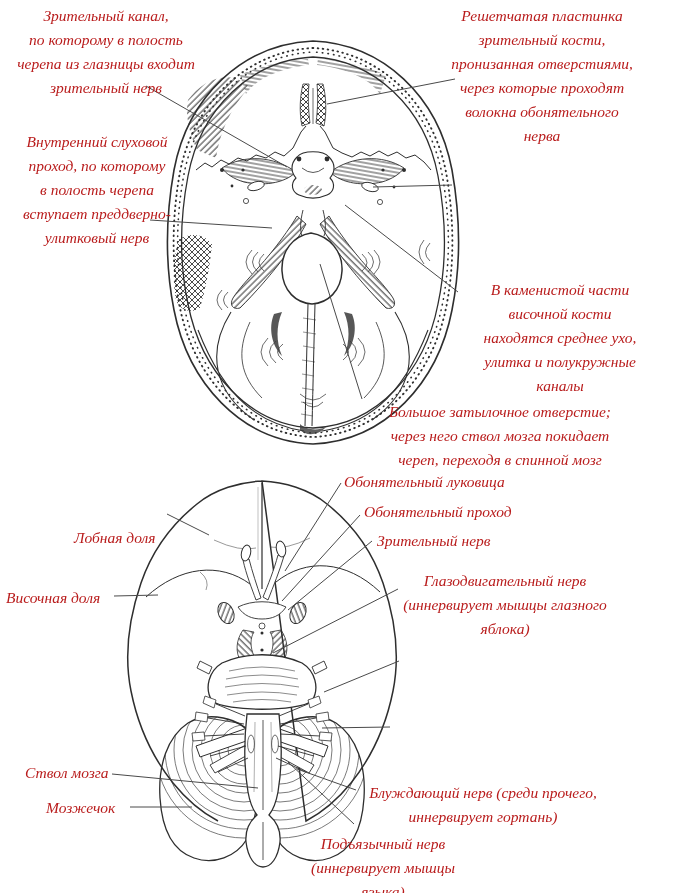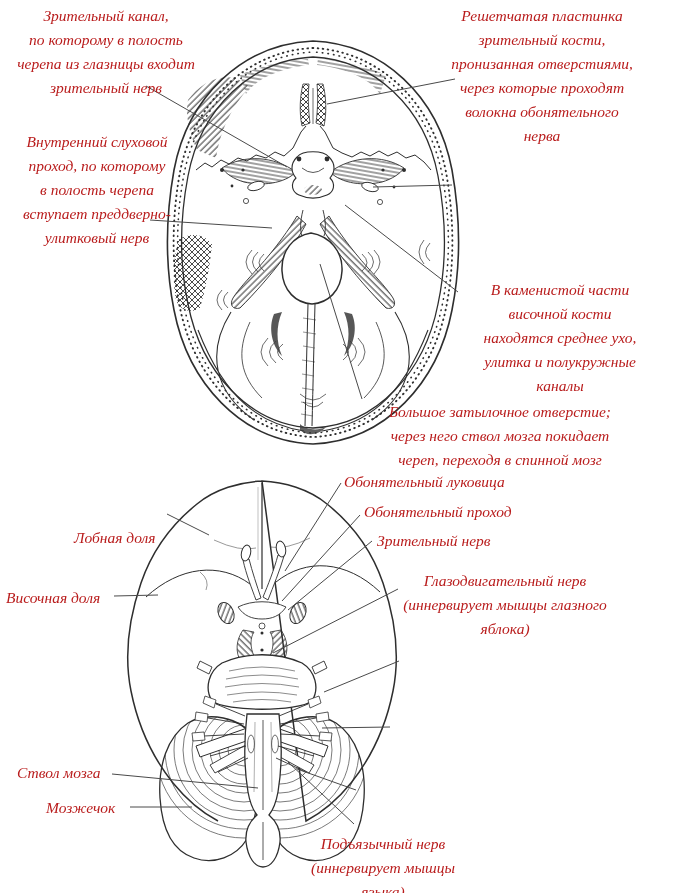--- a/index.html
+++ b/index.html
@@ -216,22 +216,24 @@
   <div class="lbl c" style="left:352px;top:400px;width:296px;">Большое затылочное отверстие;
 через него ствол мозга покидает
 череп, переходя в спинной мозг</div>
 
   <div class="lbl" style="left:344px;top:470px;">Обонятельный луковица</div>
   <div class="lbl" style="left:364px;top:500px;">Обонятельный проход</div>
   <div class="lbl" style="left:377px;top:529px;">Зрительный нерв</div>
   <div class="lbl c" style="left:383px;top:556px;width:244px;margin-top:13px;">Глазодвигательный нерв
 (иннервирует мышцы глазного
 яблока)</div>
+  <div class="lbl c" style="left:352px;top:781px;width:262px;">Блуждающий нерв (среди прочего,
+иннервирует гортань)</div>
   <div class="lbl c" style="left:288px;top:832px;width:190px;">Подъязычный нерв
 (иннервирует мышцы
 языка)</div>
 
   <div class="lbl" style="left:74px;top:526px;">Лобная доля</div>
   <div class="lbl" style="left:6px;top:586px;">Височная доля</div>
-  <div class="lbl" style="left:17px;top:761px;">Ствол мозга</div>
+  <div class="lbl" style="left:25px;top:761px;">Ствол мозга</div>
   <div class="lbl" style="left:46px;top:796px;">Мозжечок</div>
 
 </div>
 
 </body></html>

